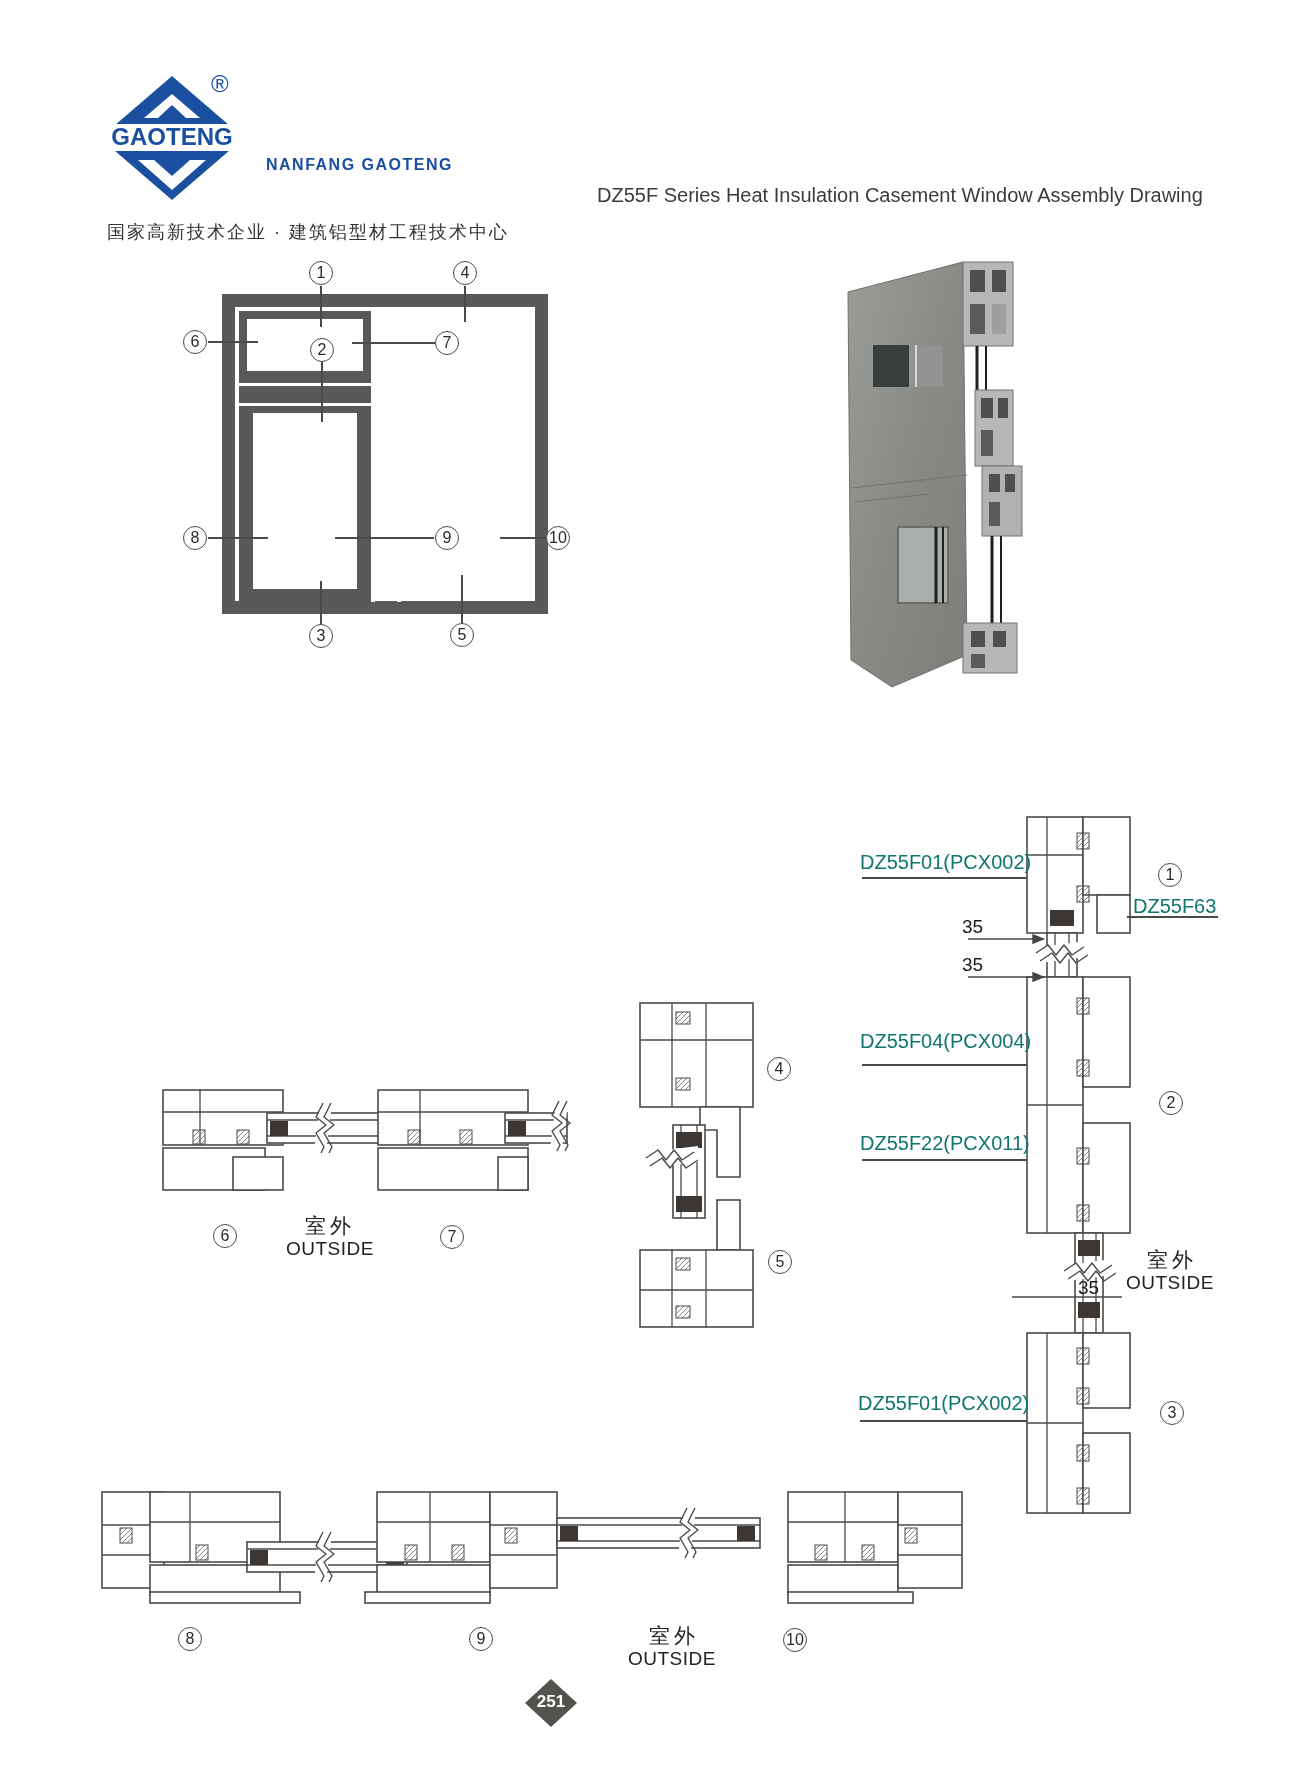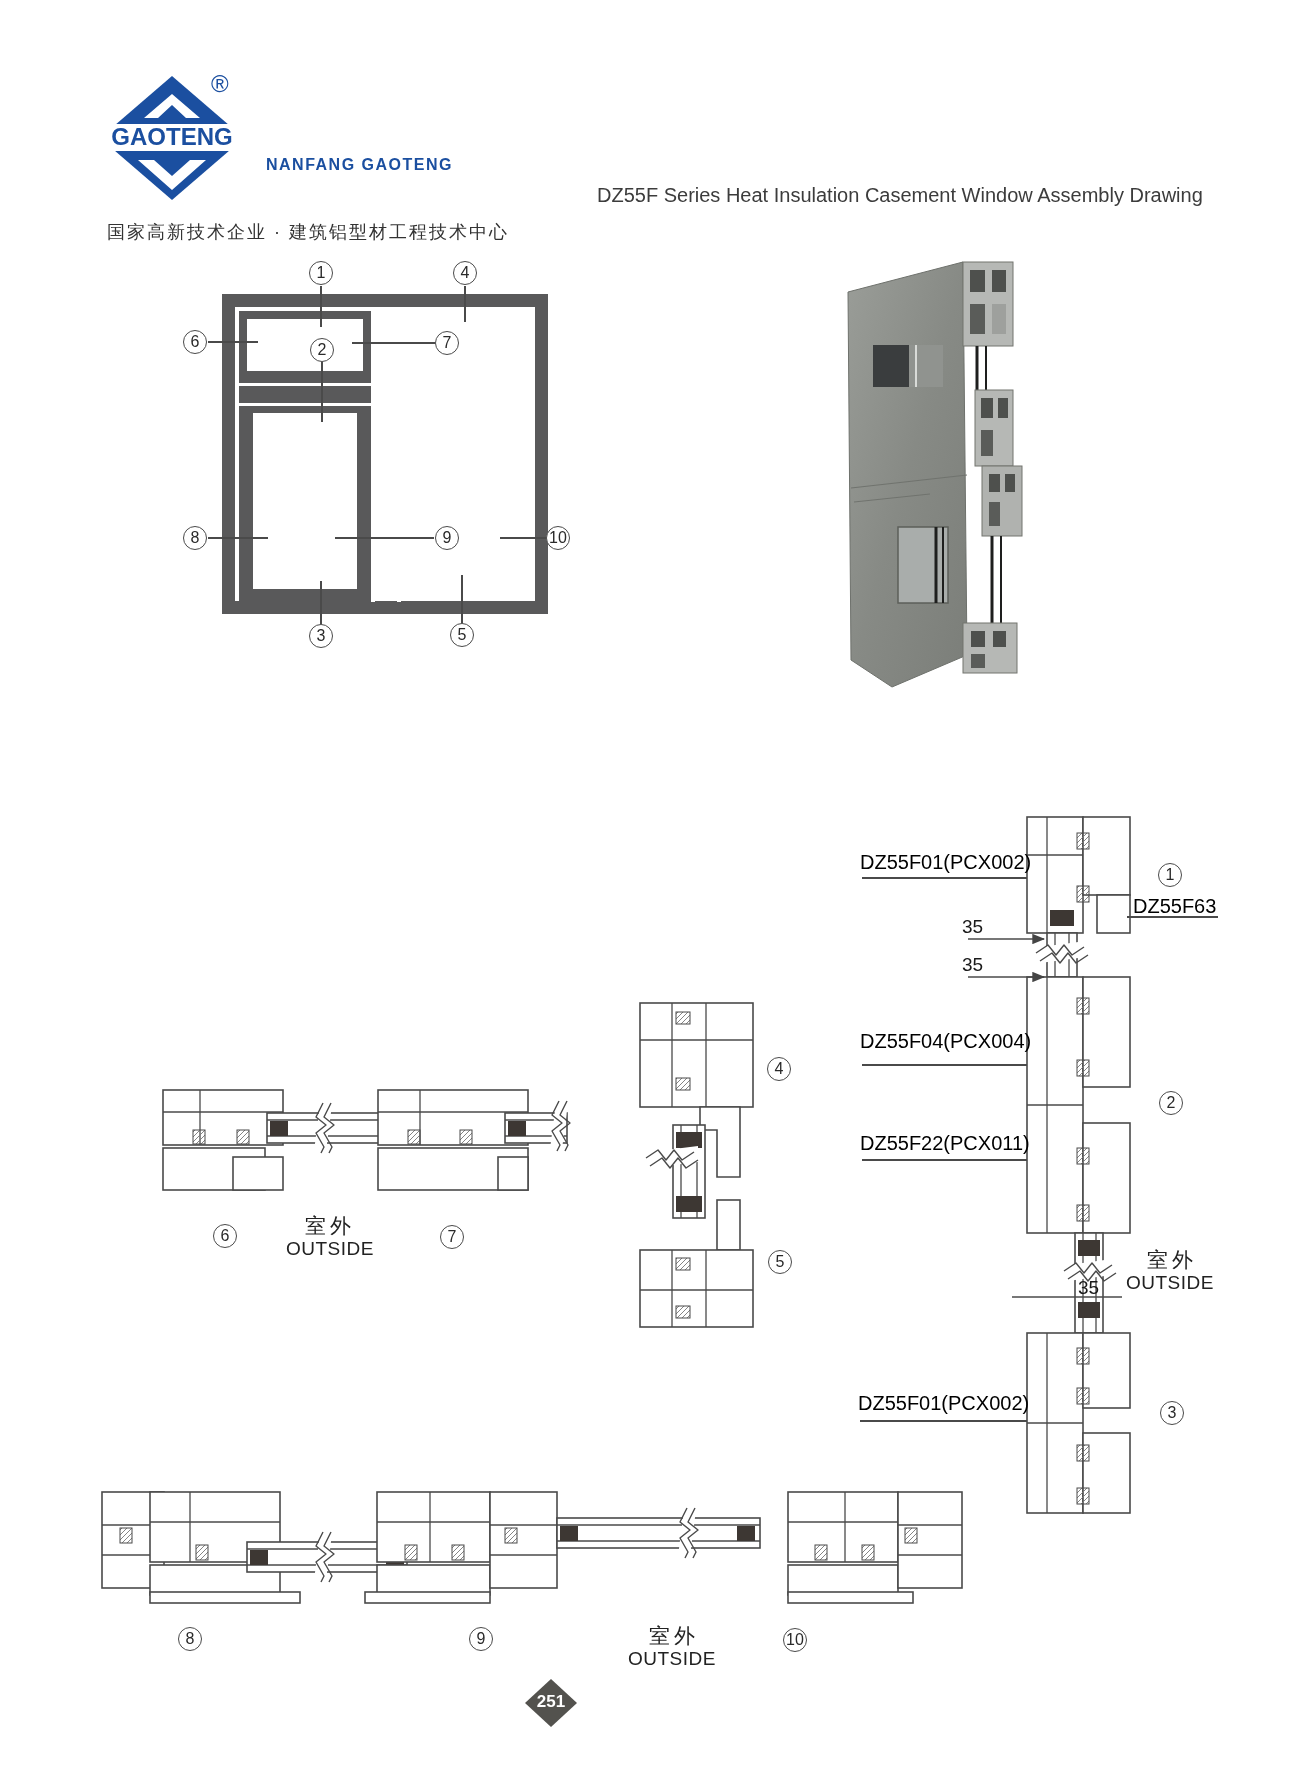--- a/index.html
+++ b/index.html
@@ -13,21 +13,21 @@
   .title-cn{position:absolute;left:595px;top:126px;font-size:43px;font-weight:bold;color:#1550a5;letter-spacing:2px;white-space:nowrap;}
   .title-en{position:absolute;left:597px;top:184px;font-size:20px;color:#3c3c3c;white-space:nowrap;}
   
   .dk{position:absolute;background:#59595a;}
   .wt{position:absolute;background:#ffffff;}
   
   .callout{position:absolute;width:24px;height:24px;border:1.5px solid #4a4a4a;border-radius:50%;
            background:#fff;color:#2a2a2a;font-size:16px;line-height:21px;text-align:center;box-sizing:border-box;}
   .cline{position:absolute;background:#4a4a4a;}
   
-  .plabel{position:absolute;font-size:20px;color:#000000;white-space:nowrap;}
+  .plabel{position:absolute;font-size:20px;color:#0f766e;white-space:nowrap;}
   .plabel.r{text-align:right;width:160px;}
   .dim{position:absolute;font-size:19px;color:#1a1a1a;}
   .out-cn{position:absolute;font-size:21px;color:#222;width:110px;text-align:center;letter-spacing:4px;}
   .out-en{position:absolute;font-size:19px;color:#222;width:110px;text-align:center;letter-spacing:.5px;}
   .pageno{position:absolute;left:527px;top:1692px;width:48px;text-align:center;font-size:17px;font-weight:bold;color:#fff;}
   svg{position:absolute;overflow:visible;}
   .ps{fill:#fff;stroke:#4a4a4a;stroke-width:1.6;}
   .ln{stroke:#4a4a4a;stroke-width:1.3;fill:none;}
   .hb{fill:url(#hx);stroke:#4a4a4a;stroke-width:1;}
   .gb{fill:#3d3733;stroke:none;}

